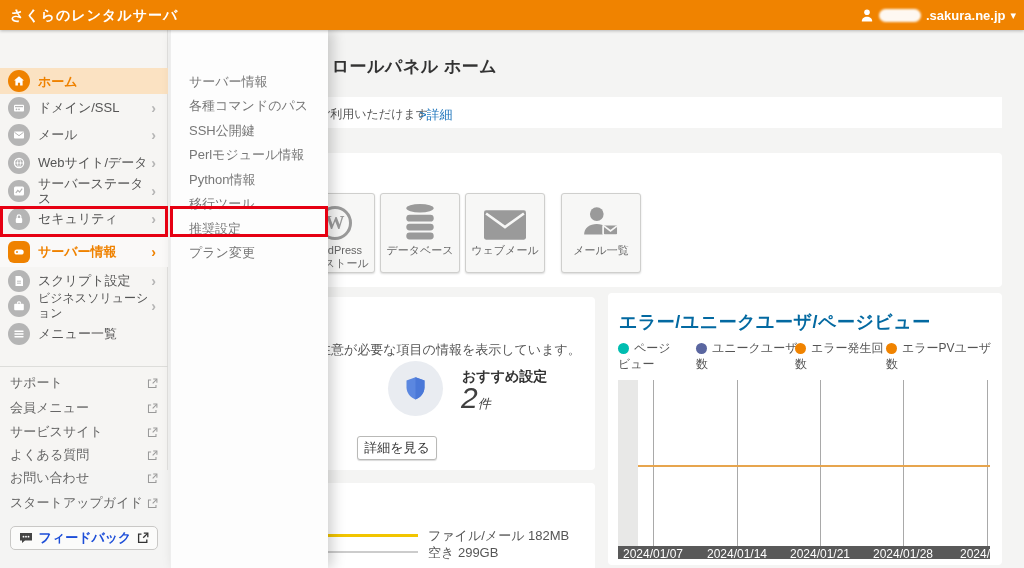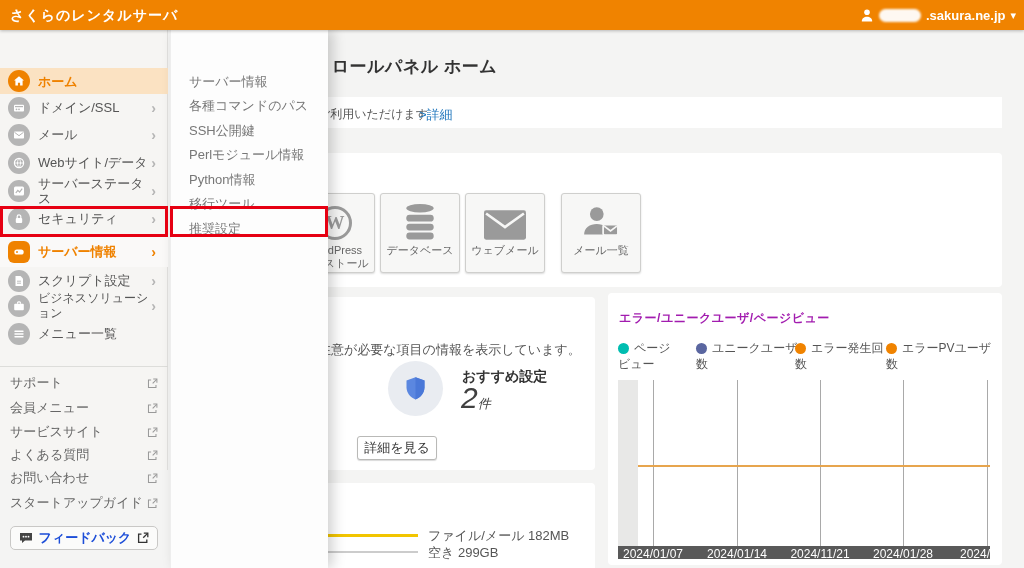--- a/index.html
+++ b/index.html
@@ -76,21 +76,21 @@
   .reco-title { position:absolute; left:272px; top:71px; font-size:14px; font-weight:bold; color:#333; }
   .reco-count { position:absolute; left:271px; top:84px; font-size:30px; color:#404040;font-style:italic; }
   .reco-count small { font-size:13px; }
   .reco-btn { position:absolute; left:167px; top:139px; width:80px; height:24px; background:#fff;
               border:1px solid #b9b9b7; border-radius:3px; box-shadow:0 1px 1px rgba(0,0,0,.15);
               font-size:13px; color:#333; cursor:pointer; font-family:inherit; }
   .disk-line-used { position:absolute; left:70px; top:51px; width:158px; border-top:3px solid #f2c500; }
   .disk-line-free { position:absolute; left:70px; top:68px; width:158px; border-top:2px solid #ccc; }
   .disk-lbl { position:absolute; left:238px; font-size:13px; color:#555; white-space:nowrap; }
 
-  .chart-title { position:absolute; left:11px; top:17px; font-size:12px; font-weight:bold; color:#a21caf;
+  .chart-title { position:absolute; left:11px; top:17px; font-size:18px; font-weight:bold; color:#0369a1;
                  letter-spacing:.5px; }
   .legend-item { position:absolute; top:47px; font-size:12px; color:#555; line-height:16px;
                  text-indent:16px; }
   .legend-item .dot { position:absolute; left:0; top:3px; width:11px; height:11px; border-radius:50%;
                       text-indent:0; }
   .plot-strip { position:absolute; left:10px; top:87px; width:20px; height:166px; background:#e8e8e7; }
   .gridline { position:absolute; top:87px; width:1px; height:166px; background:#a9a9a9; }
   .orange-line { position:absolute; left:30px; top:172px; width:352px; height:2px; background:#e7a54e; }
   .axis-band { position:absolute; left:10px; top:253px; width:372px; height:13px; background:#595959; }
   .axis-lbl { position:absolute; top:254px; transform:translateX(-50%); color:#fff; font-size:12px;
@@ -194,21 +194,21 @@
     <div class="plot-strip"></div>
     <div class="gridline" style="left:45px;"></div>
     <div class="gridline" style="left:129px;"></div>
     <div class="gridline" style="left:212px;"></div>
     <div class="gridline" style="left:295px;"></div>
     <div class="gridline" style="left:379px;"></div>
     <div class="orange-line"></div>
     <div class="axis-band"></div>
     <span class="axis-lbl" style="left:45px;">2024/01/07</span>
     <span class="axis-lbl" style="left:129px;">2024/01/14</span>
-    <span class="axis-lbl" style="left:212px;">2024/11/21</span>
+    <span class="axis-lbl" style="left:212px;">2024/01/21</span>
     <span class="axis-lbl" style="left:295px;">2024/01/28</span>
     <span class="axis-lbl" style="left:382px;">2024/02/04</span>
   </div>
 
   <nav class="sidebar">
 
     <div class="menu-item active-home" style="top:38px; height:26px;">
       <span class="ic">
         <svg viewBox="0 0 12 12" width="12" height="12">
             <path d="M6 1.2L11 5.6H9.6V10.6H7.1V7.7H4.9V10.6H2.4V5.6H1Z" fill="#fff"></path>
@@ -385,20 +385,21 @@
   </nav>
 
   <div class="flyout">
     <div class="fly-item" style="top:40px;">サーバー情報</div>
     <div class="fly-item" style="top:64px;">各種コマンドのパス</div>
     <div class="fly-item" style="top:89px;">SSH公開鍵</div>
     <div class="fly-item" style="top:113px;">Perlモジュール情報</div>
     <div class="fly-item" style="top:138px;">Python情報</div>
     <div class="fly-item" style="top:162px;">移行ツール</div>
     <div class="fly-item" style="top:187px;">推奨設定</div>
+    <div class="fly-item" style="top:211px;">プラン変更</div>
   </div>
 
   <div class="redbox" style="left:0; top:206px; width:168px; height:31px;"></div>
   <div class="redbox" style="left:170px; top:206px; width:158px; height:31px;"></div>
 
   <header class="topbar">
     <span class="brand">さくらのレンタルサーバ</span>
     <div class="account">
       <svg viewBox="0 0 14 14" width="14" height="14">
           <circle cx="7" cy="4.2" r="2.8" fill="#fff"></circle>

